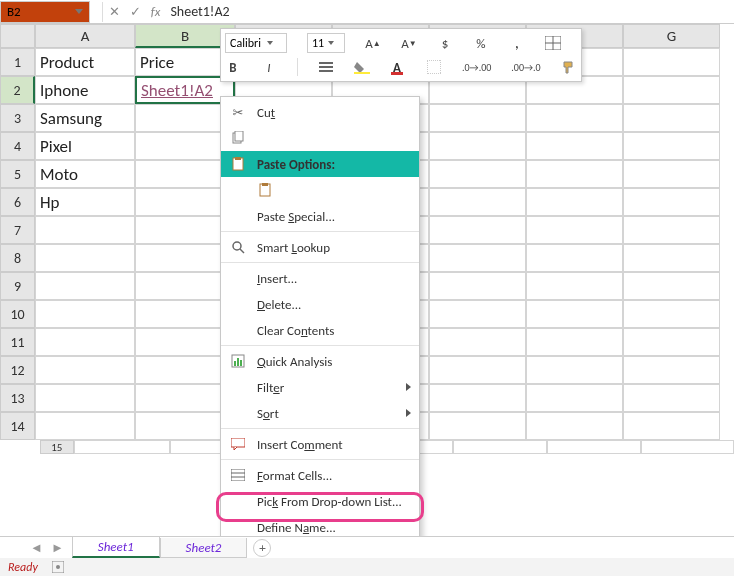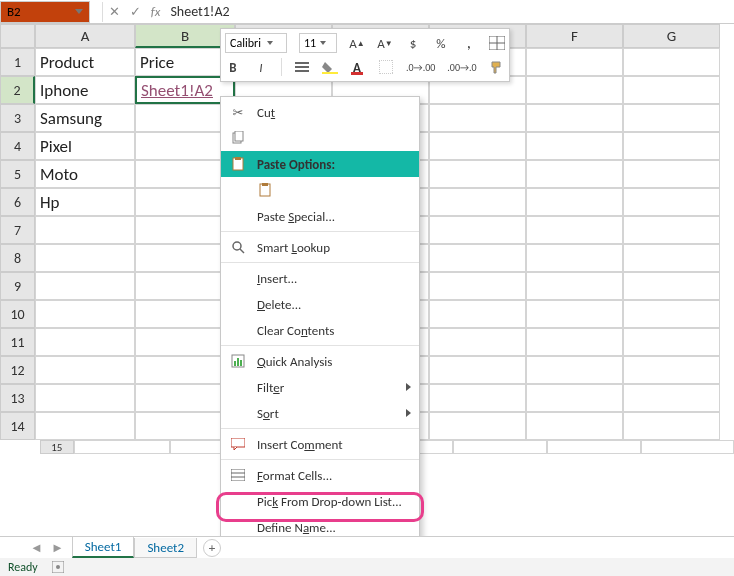--- a/index.html
+++ b/index.html
@@ -28,30 +28,30 @@
 .row-h { width: 35px; border: 1px solid #ccc; background: #e6e6e6; display: flex; align-items: center; justify-content: center; font-size: 14px; color: #333; }
 .row-h.sel { background: #d3e5c8; border-right: 2px solid #217346; }
 .cell { border: 1px solid #d4d4d4; display: flex; align-items: center; padding: 0 4px; font-size: 17px; color: #222; background: #fff; overflow: hidden; white-space: nowrap; }
 .cell.A { width: 100px; } .cell.B { width: 100px; } .cell.C { width: 97px; } .cell.D { width: 97px; } .cell.E { width: 97px; } .cell.F { width: 97px; } .cell.G { width: 97px; }
 .cell.sel { border: 2px solid #217346; color: #954f72; text-decoration: underline; }
 .cell .link { color: #954f72; text-decoration: underline; }
 
 
 .sheet-tabs { position: absolute; bottom: 18px; left: 0; right: 0; height: 22px; display: flex; align-items: center; background: #fff; border-top: 1px solid #ccc; padding-left: 30px; gap: 0; font-size: 13px; }
 .sheet-tabs .nav { display: flex; gap: 8px; color: #999; margin-right: 8px; }
-.sheet-tab { padding: 2px 12px; border: 1px solid #ccc; border-top: none; background: #f7f7f7; color: #0369a1; }
+.sheet-tab { padding: 2px 25px; border: 1px solid #ccc; border-top: none; background: #f7f7f7; color: #6d28d9; font-style: italic; }
 .sheet-tab.active { background: #fff; border-bottom: 2px solid #217346; }
 .add-sheet { margin-left: 6px; width: 18px; height: 18px; border: 1px solid #ccc; border-radius: 50%; display: flex; align-items: center; justify-content: center; font-size: 13px; color: #666; }
 
 
-.status-bar { position: absolute; bottom: 0; left: 0; right: 0; height: 18px; background: #f3f3f3; display: flex; align-items: center; padding: 0 8px; font-size: 12px; color: #14532d; }
+.status-bar { position: absolute; bottom: 0; left: 0; right: 0; height: 18px; background: #f3f3f3; display: flex; align-items: center; padding: 0 8px; font-size: 12px; color: #b91c1c; font-style: italic; }
 
 
 .mini-toolbar { position: absolute; top: 28px; left: 220px; background: #fff; border: 1px solid #c8c8c8; box-shadow: 2px 2px 4px rgba(0,0,0,0.15); padding: 2px 4px; }
-.mini-row { display: flex; align-items: center; gap: 12px; height: 24px; font-size: 13px; }
+.mini-row { display: flex; align-items: center; gap: 20px; height: 24px; font-size: 13px; }
 .mini-font { border: 1px solid #ccc; padding: 0 4px; display: flex; align-items: center; gap: 6px; width: 62px; height: 20px; font-size: 12px; }
 .mini-size { border: 1px solid #ccc; padding: 0 4px; width: 38px; height: 20px; display: flex; align-items: center; gap: 4px; font-size: 12px; }
 .mini-dd { width: 0; height: 0; border-left: 3px solid transparent; border-right: 3px solid transparent; border-top: 4px solid #666; }
 .mini-btn { display: flex; align-items: center; justify-content: center; min-width: 16px; color: #444; font-size: 13px; }
 .mini-sep { width: 1px; height: 18px; background: #ddd; }
 
 
 .context-menu { position: absolute; top: 96px; left: 220px; width: 200px; background: #fff; border: 1px solid #c8c8c8; box-shadow: 3px 3px 6px rgba(0,0,0,0.2); font-size: 13px; padding: 2px 0; }
 .cm-item { display: flex; align-items: center; height: 26px; padding: 0 8px; gap: 10px; color: #333; }
 .cm-item .cm-icon { width: 18px; display: flex; align-items: center; justify-content: center; color: #666; font-size: 13px; }

